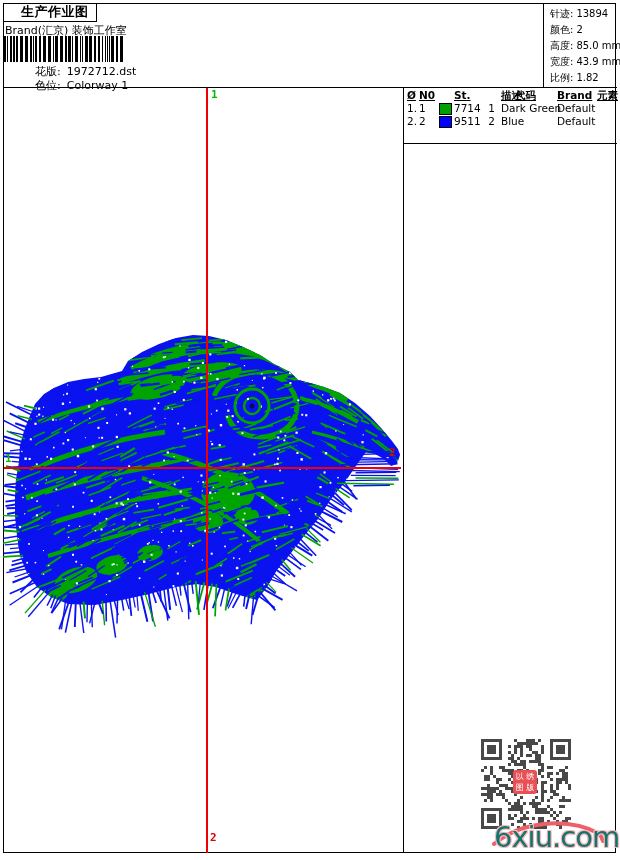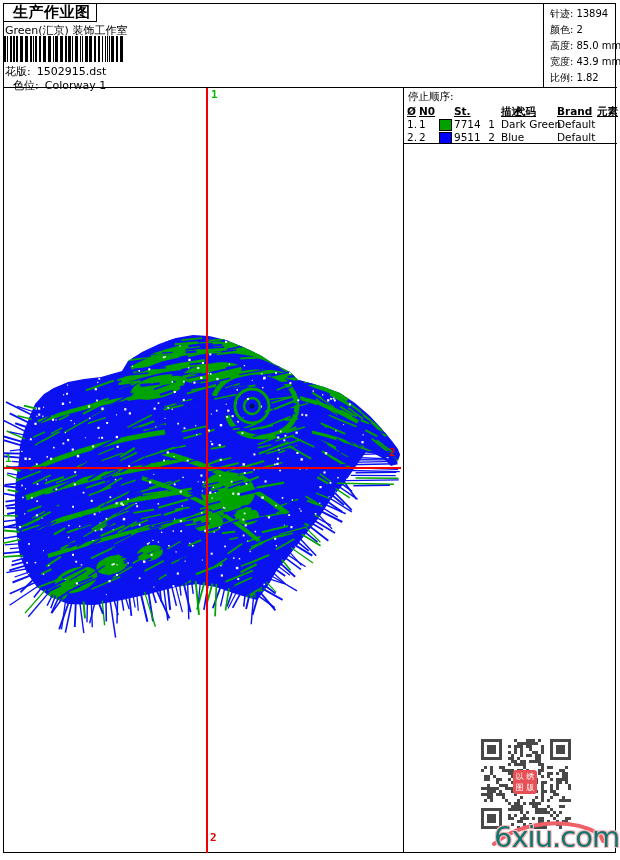--- a/index.html
+++ b/index.html
@@ -2,27 +2,27 @@
 <html><head>
 <meta charset="utf-8">
 <style>
   html,body{margin:0;padding:0;background:#fff;}
   .sheet{position:relative;width:620px;height:860px;background:#fff;overflow:hidden;
          font-family:"DejaVu Sans","Liberation Sans",sans-serif;color:#000;}
   .abs{position:absolute;}
   .page-frame{left:3px;top:3px;width:613px;height:850px;border:1px solid #000;box-sizing:border-box;}
   .title-box{left:3px;top:3px;width:94px;height:19px;border-right:1px solid #000;border-bottom:1px solid #000;
              box-sizing:border-box;}
-  .title-box .t{font-size:15px;font-weight:bold;line-height:18px;padding-left:10px;letter-spacing:0.5px;white-space:nowrap;}
+  .title-box .t{font-size:13px;font-weight:bold;line-height:18px;padding-left:18px;letter-spacing:0.5px;white-space:nowrap;}
   .company{left:5px;top:23px;font-size:11px;white-space:nowrap;}
   .barcode{left:4px;top:36px;width:124px;height:26px;}
   .meta-line{font-size:11px;white-space:nowrap;}
-  .meta-line .lbl{margin-right:6px;}
+  .meta-line .lbl{margin-right:6px;padding-left:30px;}
   .pattern-line{left:5px;top:64px;}
-  .colorway-line{left:13px;top:78px;}
+  .colorway-line{left:5px;top:78px;}
   .info-box{left:543px;top:3px;width:74px;height:84px;border-left:1px solid #000;box-sizing:border-box;padding:3px 0 0 6px;}
   .info-row{font-size:10px;line-height:16px;white-space:nowrap;}
   .info-row .lbl{margin-right:3px;}
   .header-sep{left:3px;top:87px;width:614px;height:1px;background:#000;}
   .divider-v{left:403px;top:88px;width:1px;height:765px;background:#000;}
   .table-box{left:404px;top:88px;width:213px;height:56px;border-bottom:1px solid #000;box-sizing:border-box;}
   .tbl-title{font-size:10.5px;padding:2px 0 0 4px;white-space:nowrap;}
   .trow{display:grid;grid-template-columns:12px 20px 15px 25px 22px 56px 40px 23px;
         padding-left:3px;height:13px;line-height:13px;font-size:10.5px;white-space:nowrap;}
   .thead{margin-top:1px;}
@@ -47,21 +47,21 @@
 </head>
 <body>
 
 <div class="sheet">
 
   <div class="abs page-frame"></div>
 
   <div class="abs title-box">
     <div class="t">生产作业图</div>
   </div>
-  <div class="abs company">Green(汇京) 装饰工作室</div>
+  <div class="abs company">Brand(汇京) 装饰工作室</div>
   <div class="abs barcode" id="barcode"><svg width="124" height="26">
         <rect x="0" y="0" width="2" height="26" fill="#000"></rect>
         <rect x="3" y="0" width="1" height="26" fill="#000"></rect>
         <rect x="6" y="0" width="2" height="26" fill="#000"></rect>
         <rect x="9" y="0" width="2" height="26" fill="#000"></rect>
         <rect x="12" y="0" width="2" height="26" fill="#000"></rect>
         <rect x="16" y="0" width="3" height="26" fill="#000"></rect>
         <rect x="21" y="0" width="3" height="26" fill="#000"></rect>
         <rect x="26" y="0" width="2" height="26" fill="#000"></rect>
         <rect x="29" y="0" width="1" height="26" fill="#000"></rect>
@@ -84,39 +84,38 @@
         <rect x="94" y="0" width="2" height="26" fill="#000"></rect>
         <rect x="98" y="0" width="1" height="26" fill="#000"></rect>
         <rect x="101" y="0" width="1" height="26" fill="#000"></rect>
         <rect x="103" y="0" width="1" height="26" fill="#000"></rect>
         <rect x="105" y="0" width="1" height="26" fill="#000"></rect>
         <rect x="107" y="0" width="3" height="26" fill="#000"></rect>
         <rect x="112" y="0" width="2" height="26" fill="#000"></rect>
         <rect x="116" y="0" width="3" height="26" fill="#000"></rect>
       </svg></div>
   <div class="abs meta-line pattern-line">
-    <span class="lbl">花版:</span><span>1502915.dst</span>
+    <span class="lbl">花版:</span><span>1972712.dst</span>
   </div>
   <div class="abs meta-line colorway-line">
     <span class="lbl">色位:</span><span>Colorway 1</span>
   </div>
 
   <div class="abs info-box">
     <div class="info-row"><span class="lbl">针迹:</span><span>13894</span></div>
     <div class="info-row"><span class="lbl">颜色:</span><span>2</span></div>
     <div class="info-row"><span class="lbl">高度:</span><span>85.0 mm</span></div>
     <div class="info-row"><span class="lbl">宽度:</span><span>43.9 mm</span></div>
     <div class="info-row"><span class="lbl">比例:</span><span>1.82</span></div>
   </div>
 
   <div class="abs header-sep"></div>
   <div class="abs divider-v"></div>
 
   <div class="abs table-box">
-    <div class="tbl-title">停止顺序:</div>
     <div class="trow thead">
       <span class="hdr">Ø</span>
       <span class="hdr">N0</span>
       <span></span>
       <span class="hdr">St.</span>
       <span class="hdr c-code">代码</span>
       <span class="hdr">描述</span>
       <span class="hdr">Brand</span>
       <span class="hdr">元素</span>
     </div>

